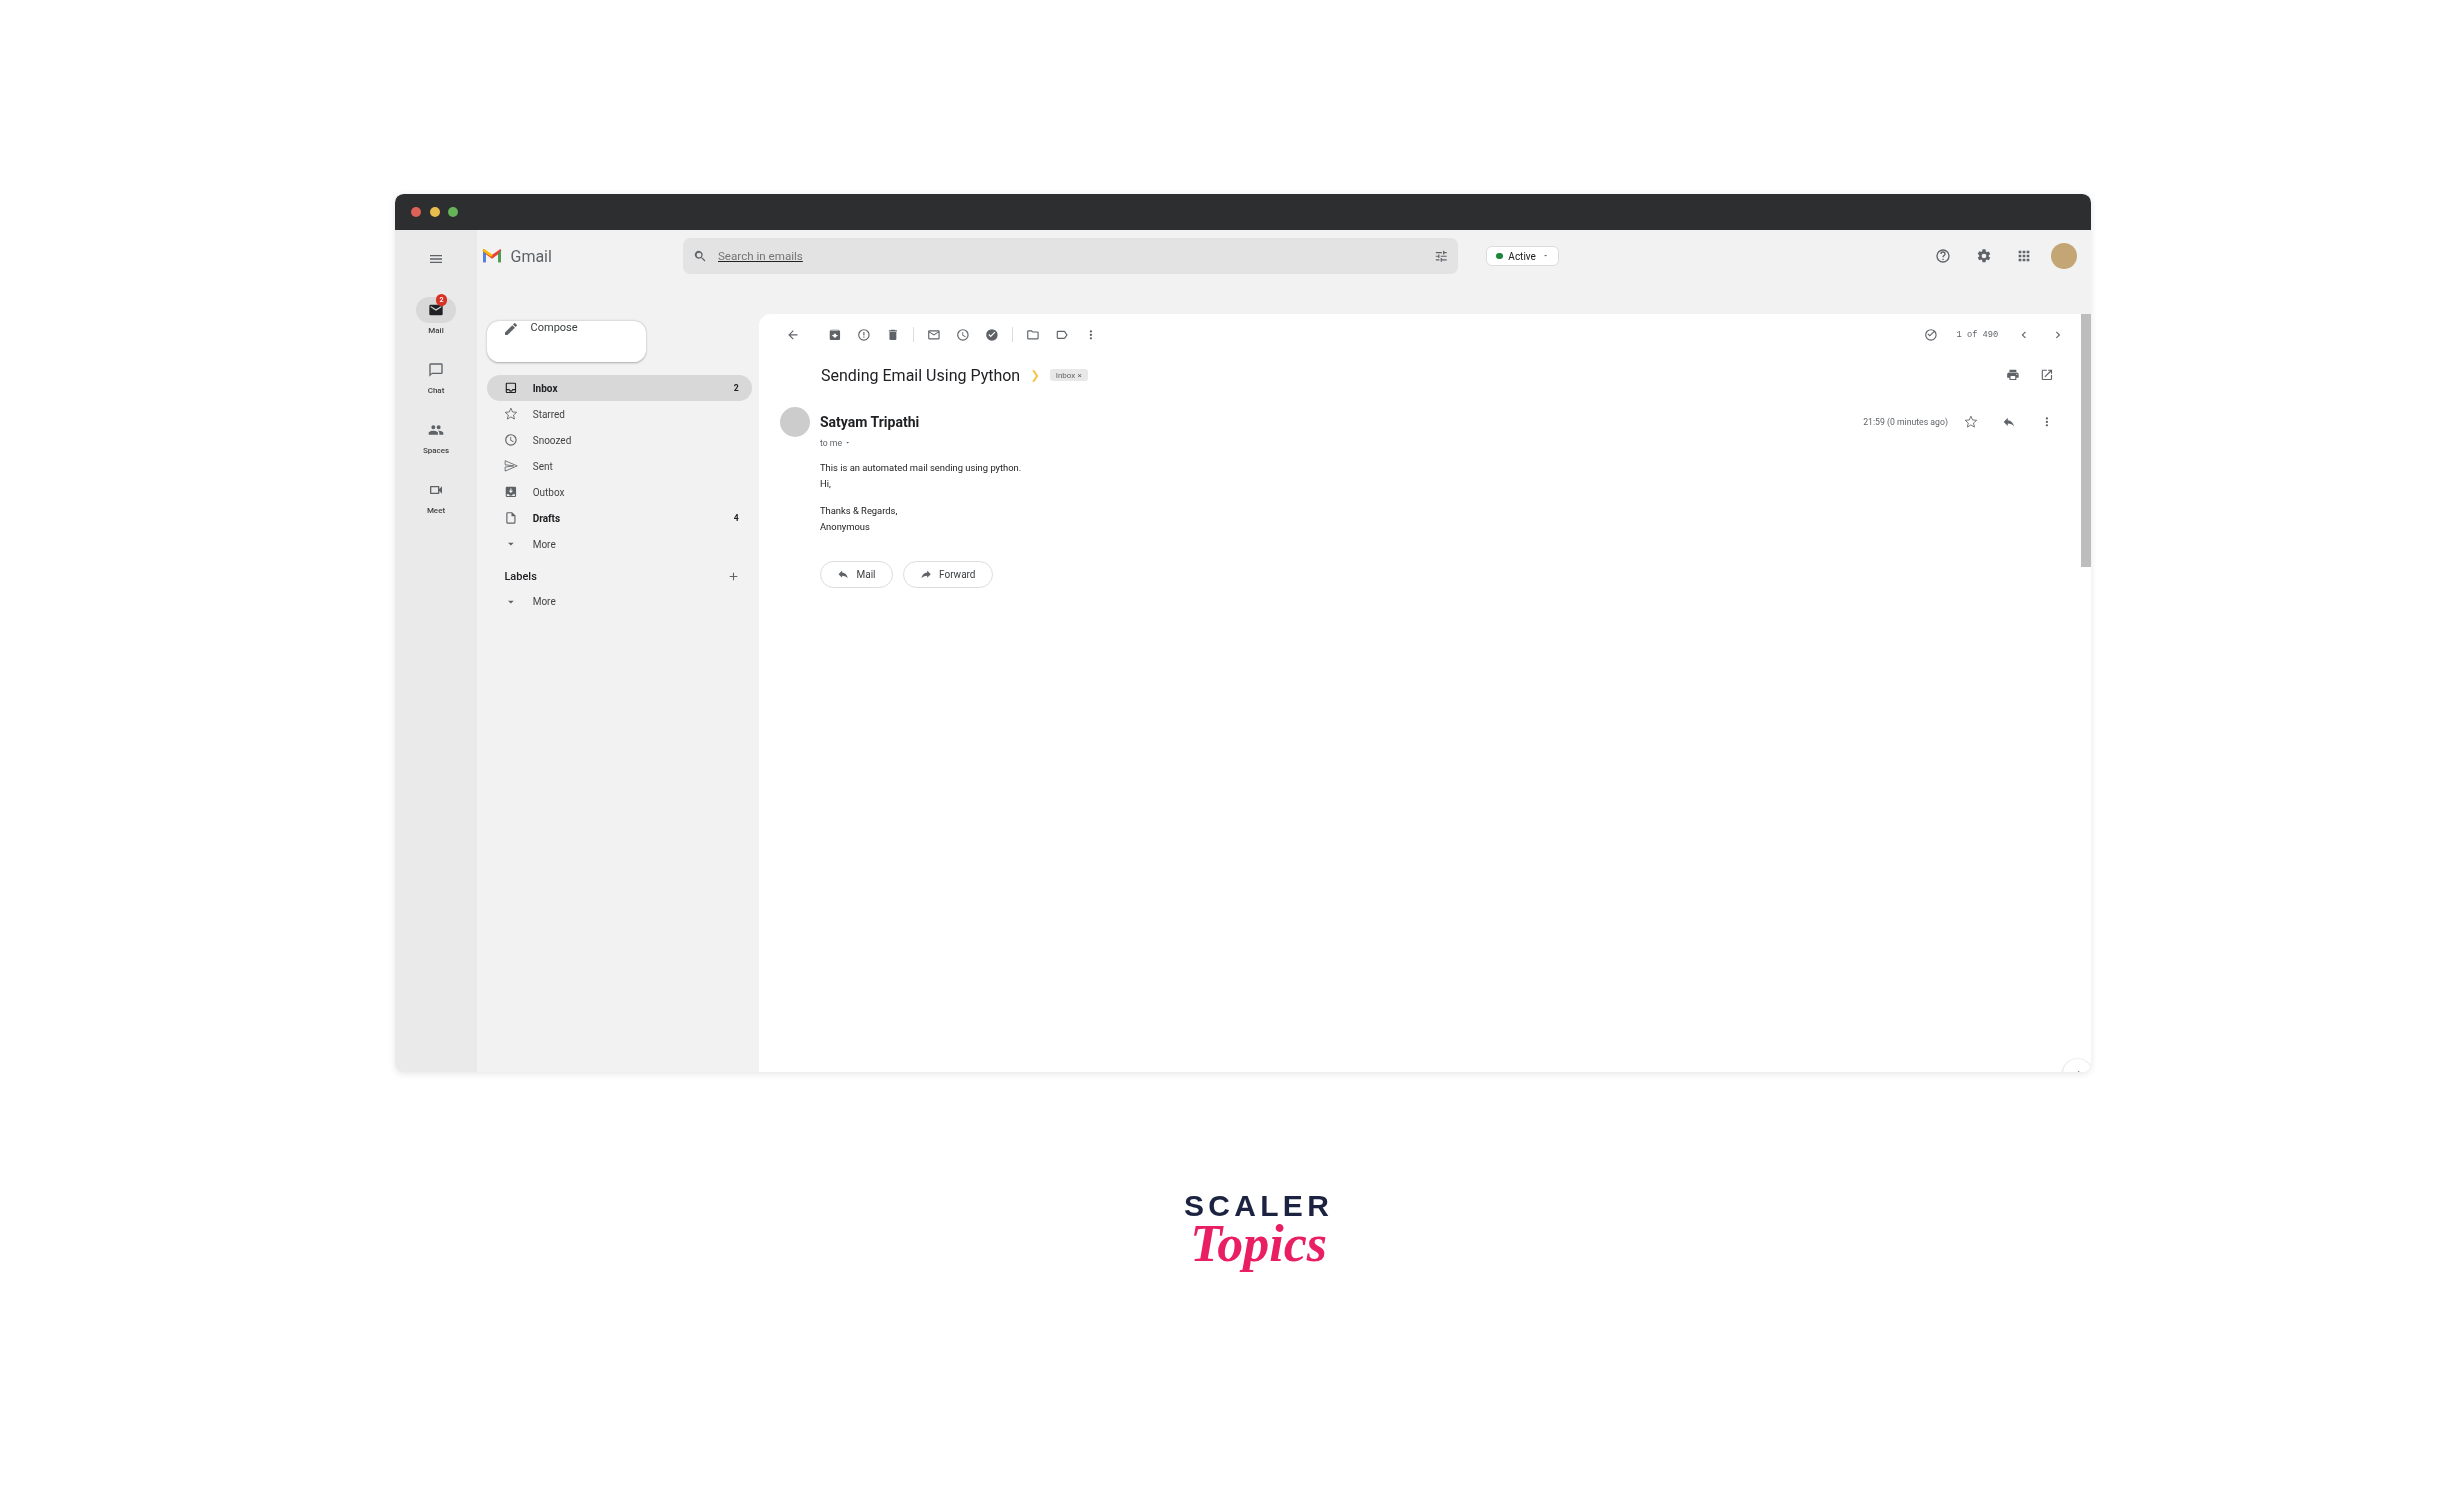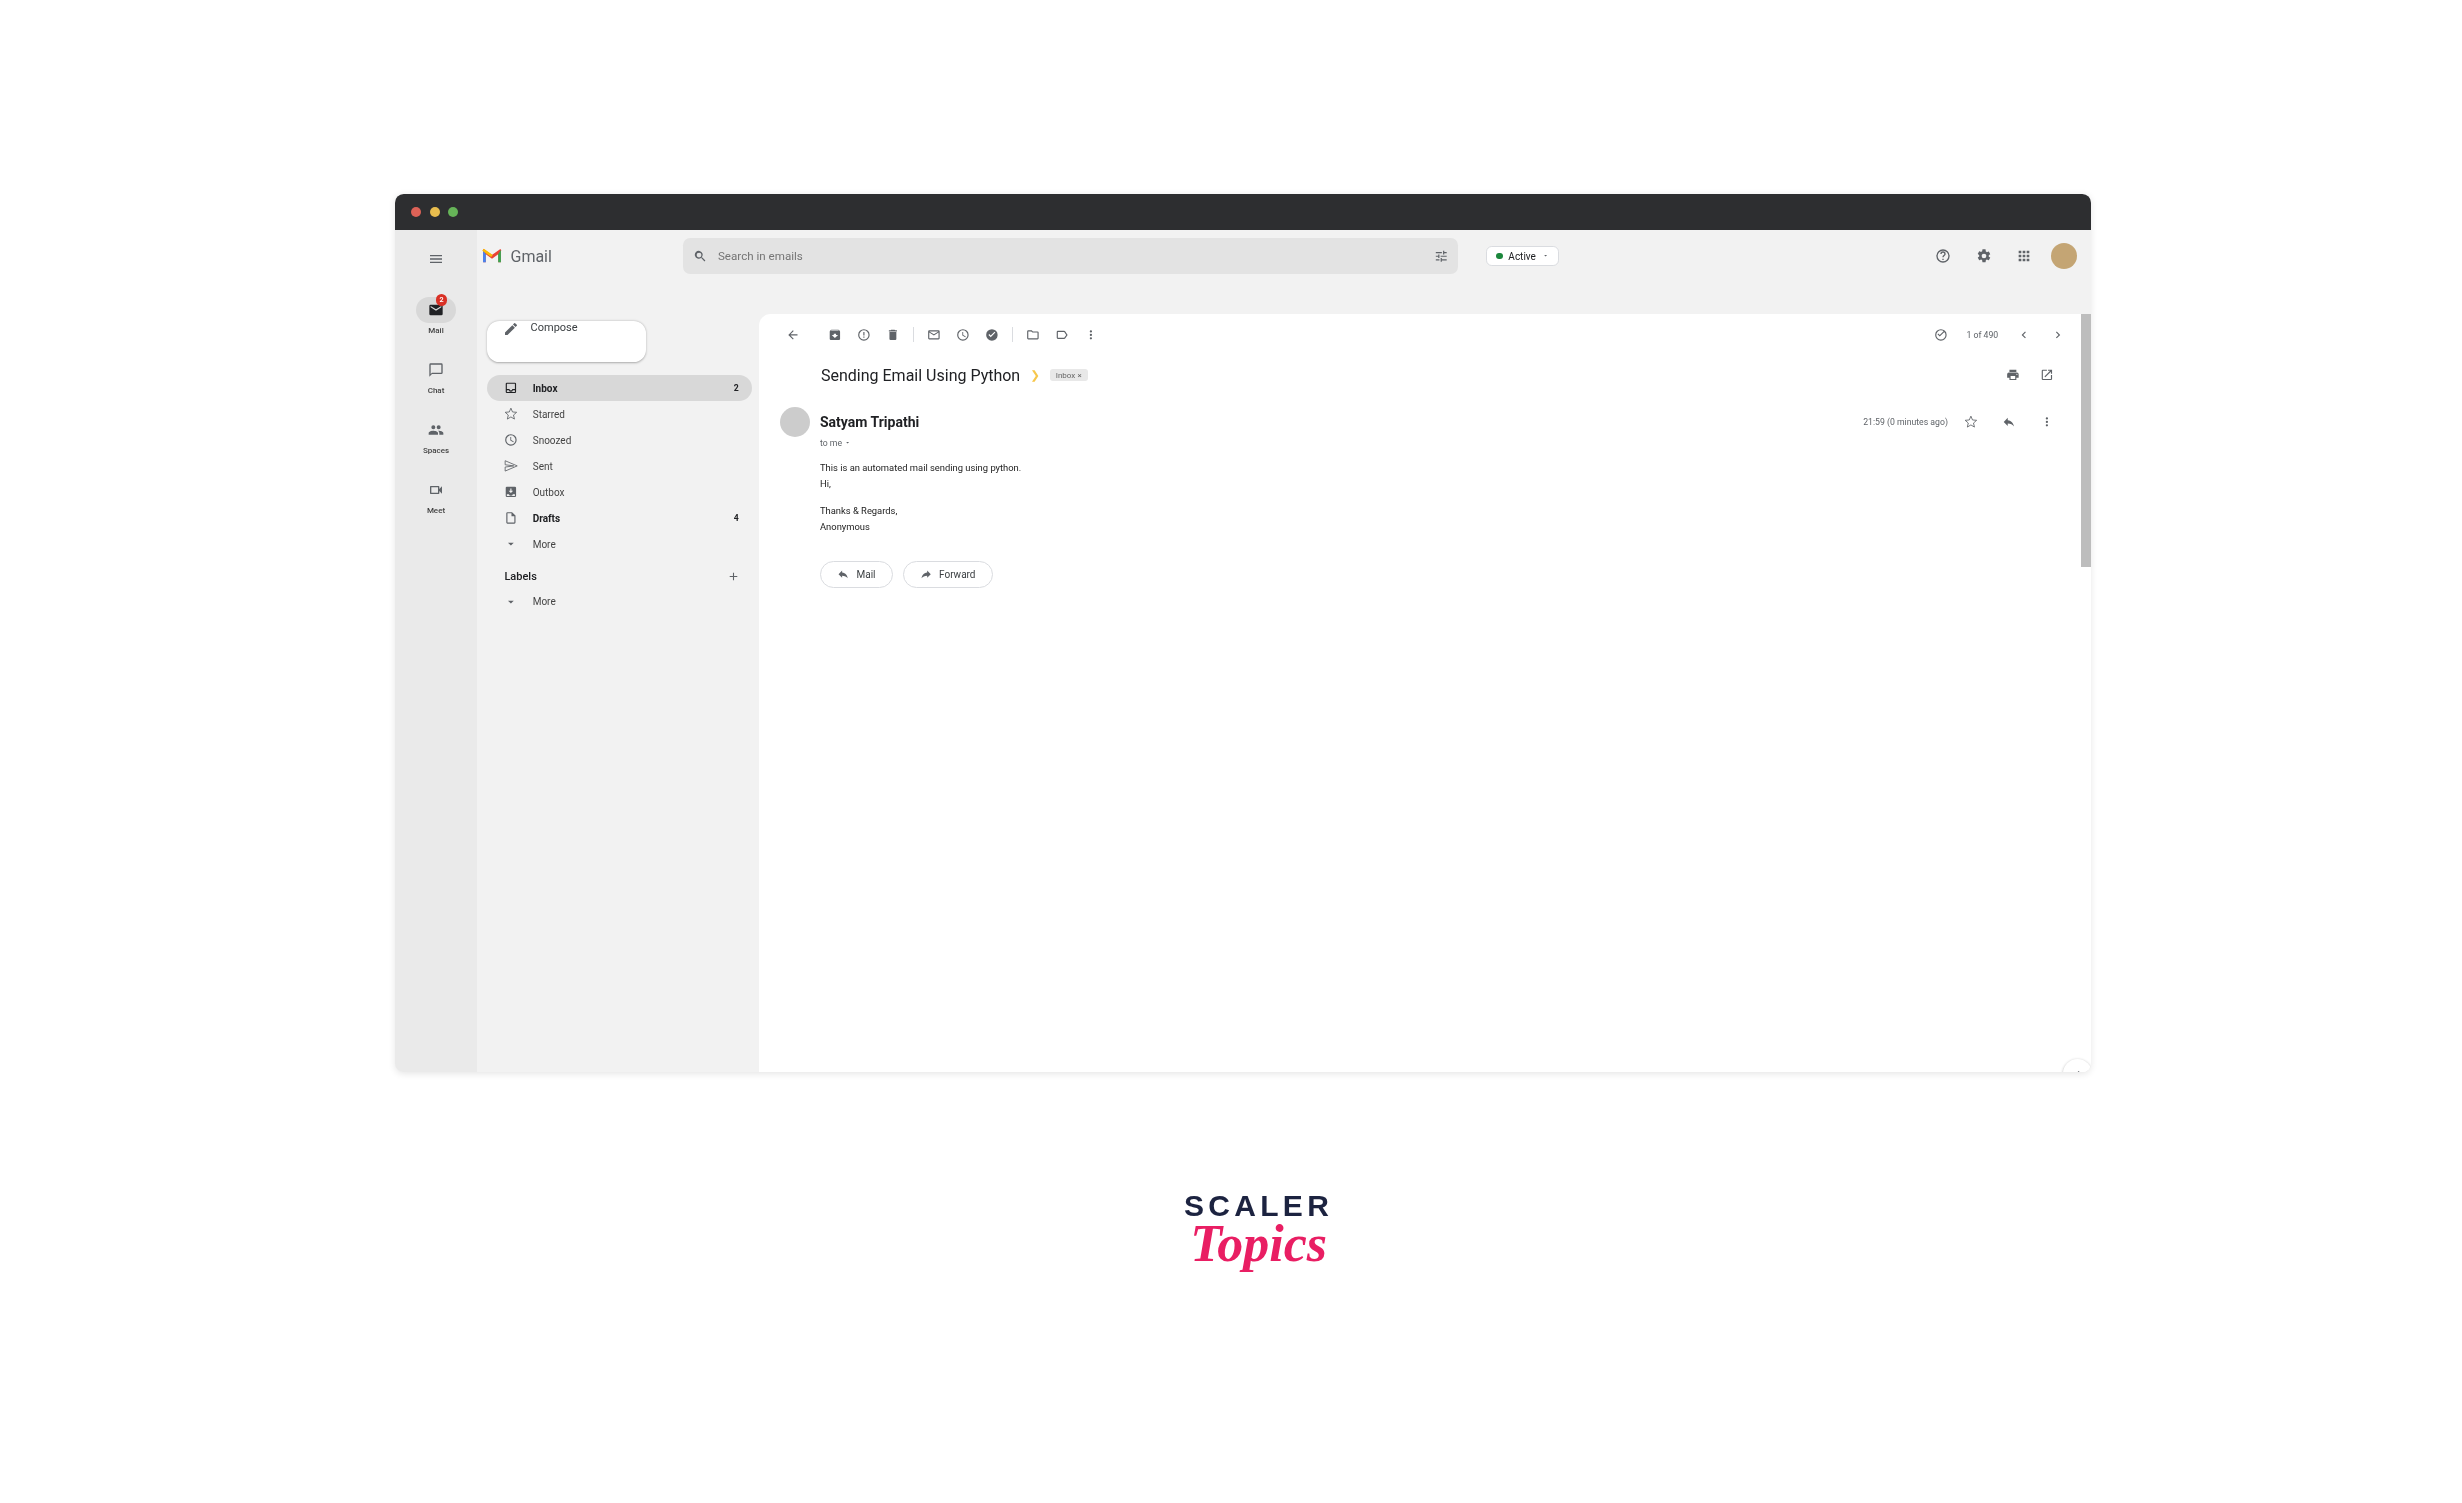--- a/index.html
+++ b/index.html
@@ -25,21 +25,21 @@
 .rail-item.active .rail-icon svg { fill:#202124; }
 .rail-label { font-size:8px; margin-top:2.9px; color:#444; font-weight:500; }
 .badge { position:absolute; top:-2.9px; right:8.7px; background:#d93025; color:#fff; font-size:7.2px; min-width:11.6px; height:11.6px; border-radius:5.8px; display:flex; align-items:center; justify-content:center; padding:0 2.2px; font-weight:600; }
 
 .main { flex:1; display:flex; flex-direction:column;gap:32px; }
 
 .header { height:52px; display:flex; align-items:center; padding:0 14.5px 0 4.3px; gap:7.2px; }
 .logo-block { display:flex; align-items:center; gap:7.2px; width:195px; }
 .logo-m { width:22px; height:16px; position:relative; }
 .logo-text { font-size:16px; color:#5f6368; }
-.search { flex:1; max-width:775px; height:36px; background:#e3e3e3; border-radius:7.2px; display:flex; align-items:center; padding:0 10px; gap:10px; }
+.search { flex:1; max-width:775px; height:36px; background:#e3e3e3; border-radius:7.2px; display:flex; align-items:center; padding:0 10px; gap:10px;text-decoration:underline; }
 .search svg { width:14.5px; height:14.5px; fill:#5f6368; }
 .search input { flex:1; border:none; background:transparent; font-size:11.6px; color:#5f6368; outline:none; }
 .tune-btn { cursor:pointer; }
 .status-chip { margin-left:20px; padding:3.6px 9.4px; background:#fff; border:0.7px solid #dadce0; border-radius:5.8px; display:flex; align-items:center; gap:5.8px; font-size:10px; cursor:pointer; }
 .status-dot { width:6.5px; height:6.5px; border-radius:50%; background:#1b873c; }
 .hdr-actions { margin-left:auto; display:flex; align-items:center; gap:11.6px; }
 .hdr-btn { width:29px; height:29px; display:flex; align-items:center; justify-content:center; cursor:pointer; border-radius:50%; }
 .hdr-btn svg { width:16px; height:16px; fill:#5f6368; }
 .avatar { width:26px; height:26px; border-radius:50%; background:#c4a574; cursor:pointer; }
 
@@ -57,21 +57,21 @@
 .nav-item .cnt { font-size:8.7px; }
 .sec-head { display:flex; align-items:center; padding:13px 11.6px 5.8px 17.4px; font-size:11px; font-weight:500; color:#202124; }
 .sec-head .plus { margin-left:auto; cursor:pointer; }
 
 .content { flex:1; background:#fff; border-radius:11.6px 0 0 0; margin-right:0; display:flex; flex-direction:column; position:relative; }
 .toolbar { height:41px; display:flex; align-items:center; padding:0 19px; gap:0; }
 .tb-btn { width:29px; height:29px; display:flex; align-items:center; justify-content:center; cursor:pointer; border-radius:50%; }
 .tb-btn svg { width:13.8px; height:13.8px; fill:#5f6368; }
 .tb-sep { width:0.7px; height:14.5px; background:#dadce0; margin:0 5.8px; }
 .tb-right { margin-left:auto; display:flex; align-items:center; gap:4.3px; }
-.page-info { font-size:8.7px; color:#5f6368; margin:0 7.2px; }
+.page-info { font-size:8.7px; color:#5f6368; margin:0 7.2px;font-family:Liberation Mono, monospace; }
 
 .email { padding:5.8px 30px 0 62px; }
 .subject-row { display:flex; align-items:center; gap:10px; margin-bottom:17.4px; }
 .subject { font-size:16px; color:#202124; font-weight:400; }
 .imp-marker { color:#f7c74b; font-size:11.6px; }
 .inbox-chip { background:#e8e8e8; color:#666; font-size:8px; padding:1.4px 5.8px; border-radius:2.9px; display:flex; align-items:center; gap:2.2px; }
 .subj-actions { margin-left:auto; display:flex; gap:4.3px; }
 
 .msg { display:flex; gap:10px; }
 .msg-avatar { width:30px; height:30px; border-radius:50%; background:#ccc; margin-left:-41px; flex-shrink:0; }

